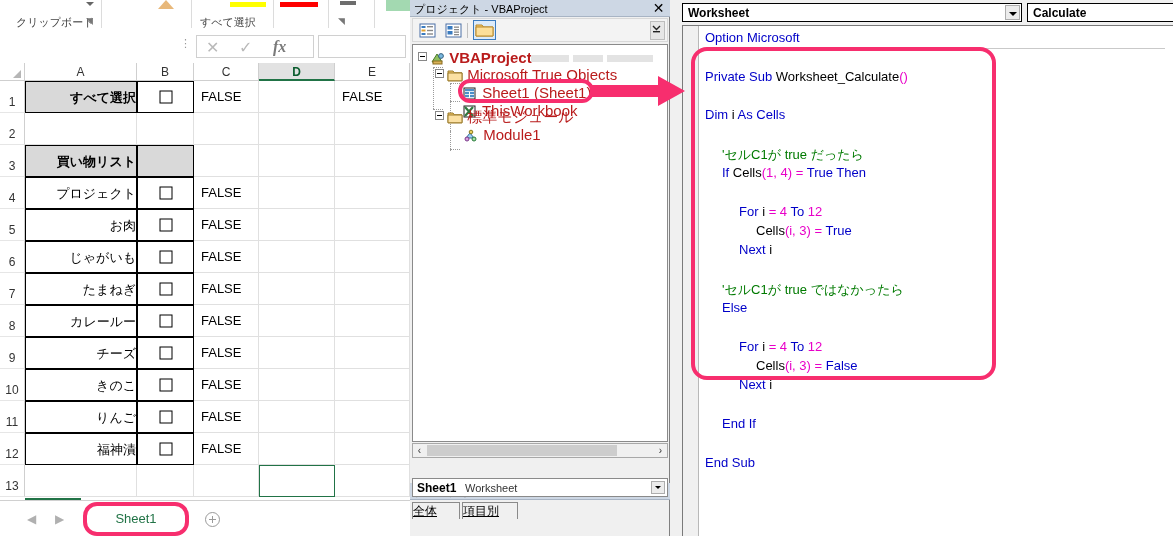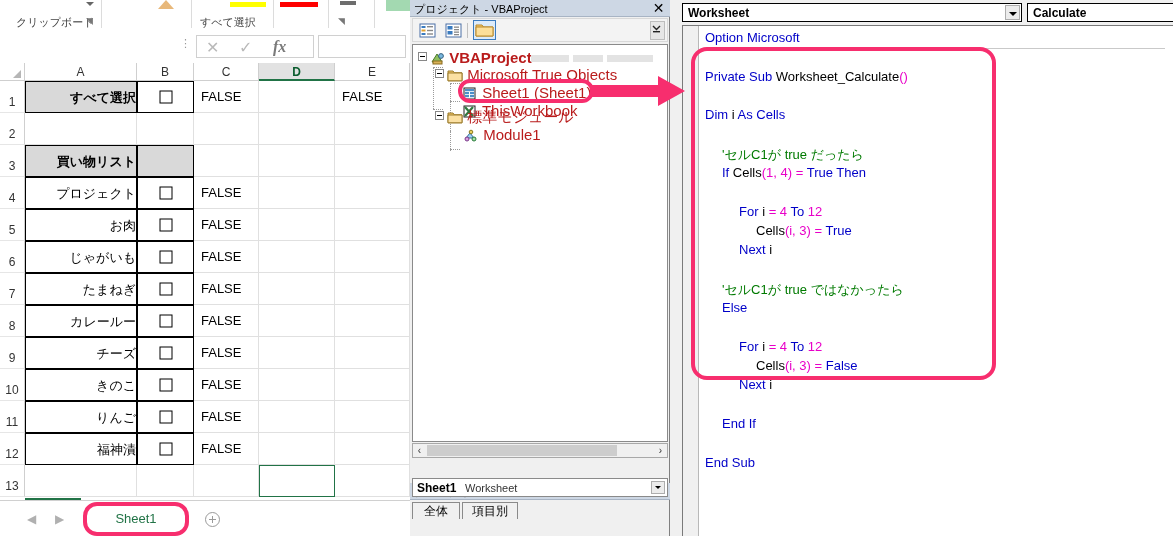--- a/index.html
+++ b/index.html
@@ -85,21 +85,21 @@
   .hscroll{position:absolute;left:2px;top:443px;width:256px;height:15px;background:#f0f0f0;border:1px solid #a8a8a8;box-sizing:border-box;}
   .hscroll .th{position:absolute;left:14px;top:1px;width:190px;height:11px;background:#cdcdcd;}
   .hscroll .ar{position:absolute;top:0px;font-size:10px;color:#333;line-height:13px;width:13px;text-align:center;}
 
   .prop-combo{position:absolute;left:2px;top:478px;width:256px;height:19px;background:#fff;border:1px solid #8a8a8a;box-sizing:border-box;}
   .prop-combo b{position:absolute;left:4px;top:2px;font-size:12px;}
   .prop-combo i{position:absolute;left:52px;top:3px;font-size:11px;font-style:normal;color:#333;}
   .prop-combo .dd{position:absolute;right:2px;top:2px;width:14px;height:13px;background:#ececec;border:1px solid #adadad;box-sizing:border-box;}
   .ptabs{position:absolute;left:2px;top:500px;width:256px;height:20px;}
   .ptab{position:absolute;top:2px;height:17px;border:1px solid #8a8a8a;border-bottom:none;background:#f0f0f0;
-        font-size:12px;text-align:center;line-height:17px;box-sizing:border-box;}
+        font-size:12px;line-height:17px;box-sizing:border-box;text-decoration:underline;}
   .ptab.on{background:#f0f0f0;font-weight:normal;}
 
   
   #code{position:absolute;left:670px;top:0;width:503px;height:536px;background:#f0f0f0;}
   .cmb{position:absolute;top:3px;height:19px;background:#fff;border:1px solid #000;box-sizing:border-box;}
   .cmb span{position:absolute;left:5px;top:2px;font-size:12px;font-weight:bold;color:#000;}
   .cmb .dd{position:absolute;right:1px;top:1px;width:15px;height:15px;background:#ececec;border:1px solid #adadad;box-sizing:border-box;}
   .cmb .dd:after{content:"";position:absolute;left:3px;top:6px;border-left:4px solid transparent;border-right:4px solid transparent;border-top:4px solid #000;}
   .codearea{position:absolute;left:12px;top:25px;width:491px;height:511px;background:#fff;border:1px solid #7a7a7a;border-right:none;border-bottom:none;box-sizing:border-box;}
   .gutter{position:absolute;left:0;top:0;width:16px;height:511px;background:#f0f0f0;border-right:1px solid #b8b8b8;box-sizing:border-box;}

